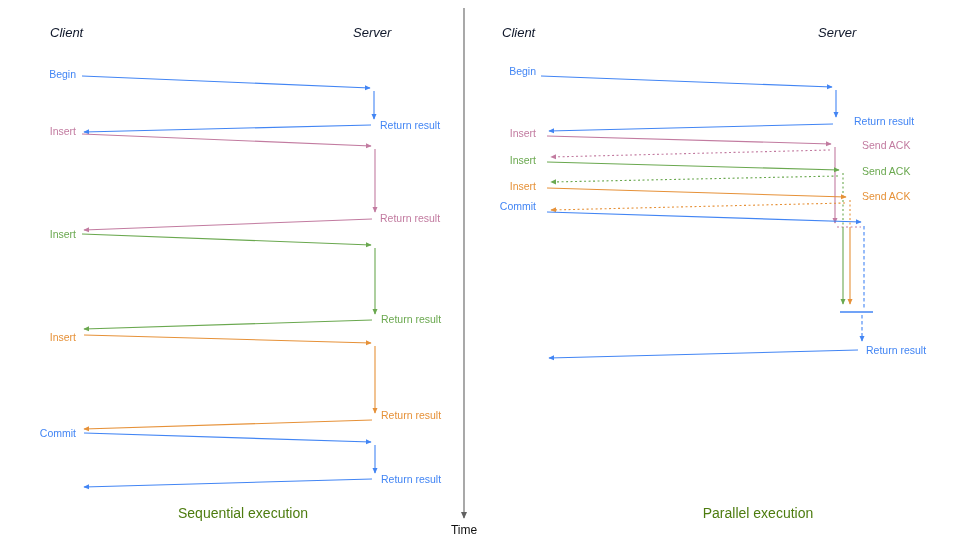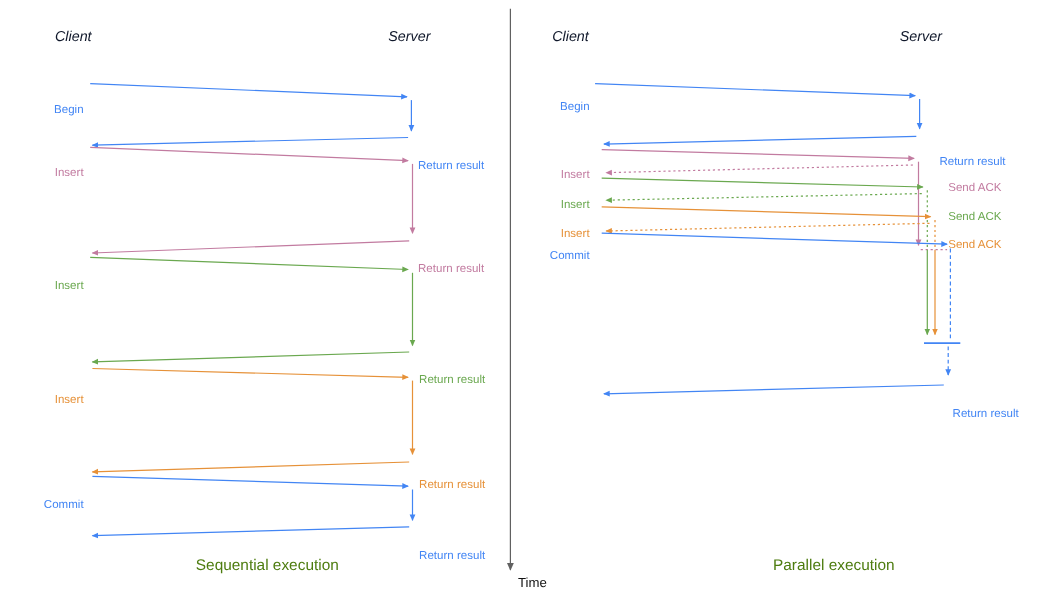--- a/index.html
+++ b/index.html
@@ -1,21 +1,21 @@
 <!DOCTYPE html>
 <html><head>
 <meta charset="utf-8">
 <style>
   html,body{margin:0;padding:0;background:#fff;}
   #stage{
     position:relative;width:960px;height:540px;background:#ffffff;overflow:hidden;
     font-family:"Liberation Sans","DejaVu Sans",sans-serif;
   }
   #lines{position:absolute;left:0;top:0;}
-  .lbl{position:absolute;font-size:10.5px;line-height:12px;white-space:nowrap;margin-top:26px;}
+  .lbl{position:absolute;font-size:10.5px;line-height:12px;white-space:nowrap;}
   .op{width:76px;text-align:right;}
   .hdr{position:absolute;font-size:13px;line-height:14px;font-style:italic;color:#0f172a;white-space:nowrap;}
   .title{position:absolute;width:200px;text-align:center;font-size:14px;line-height:16px;color:#4d7c0f;white-space:nowrap;}
   .time{position:absolute;width:60px;text-align:center;font-size:12px;line-height:13px;color:#111;}
   .c-blue{color:#4285f4;}
   .c-pink{color:#c27ba0;}
   .c-green{color:#6aa84f;}
   .c-orange{color:#e69138;}
 </style>
 </head>
@@ -123,15 +123,15 @@
   <span class="lbl op c-blue" style="left:460px;top:200px;">Commit</span>
 
   <span class="lbl c-blue" style="left:854px;top:115px;">Return result</span>
   <span class="lbl c-pink" style="left:862px;top:139px;">Send ACK</span>
   <span class="lbl c-green" style="left:862px;top:165px;">Send ACK</span>
   <span class="lbl c-orange" style="left:862px;top:190px;">Send ACK</span>
   <span class="lbl c-blue" style="left:866px;top:344px;">Return result</span>
 
   <span class="title" style="left:658px;top:505px;">Parallel execution</span>
 
-  <span class="time" style="left:454px;top:524px;">Time</span>
+  <span class="time" style="left:434px;top:524px;">Time</span>
 
 </div>
 
 </body></html>

